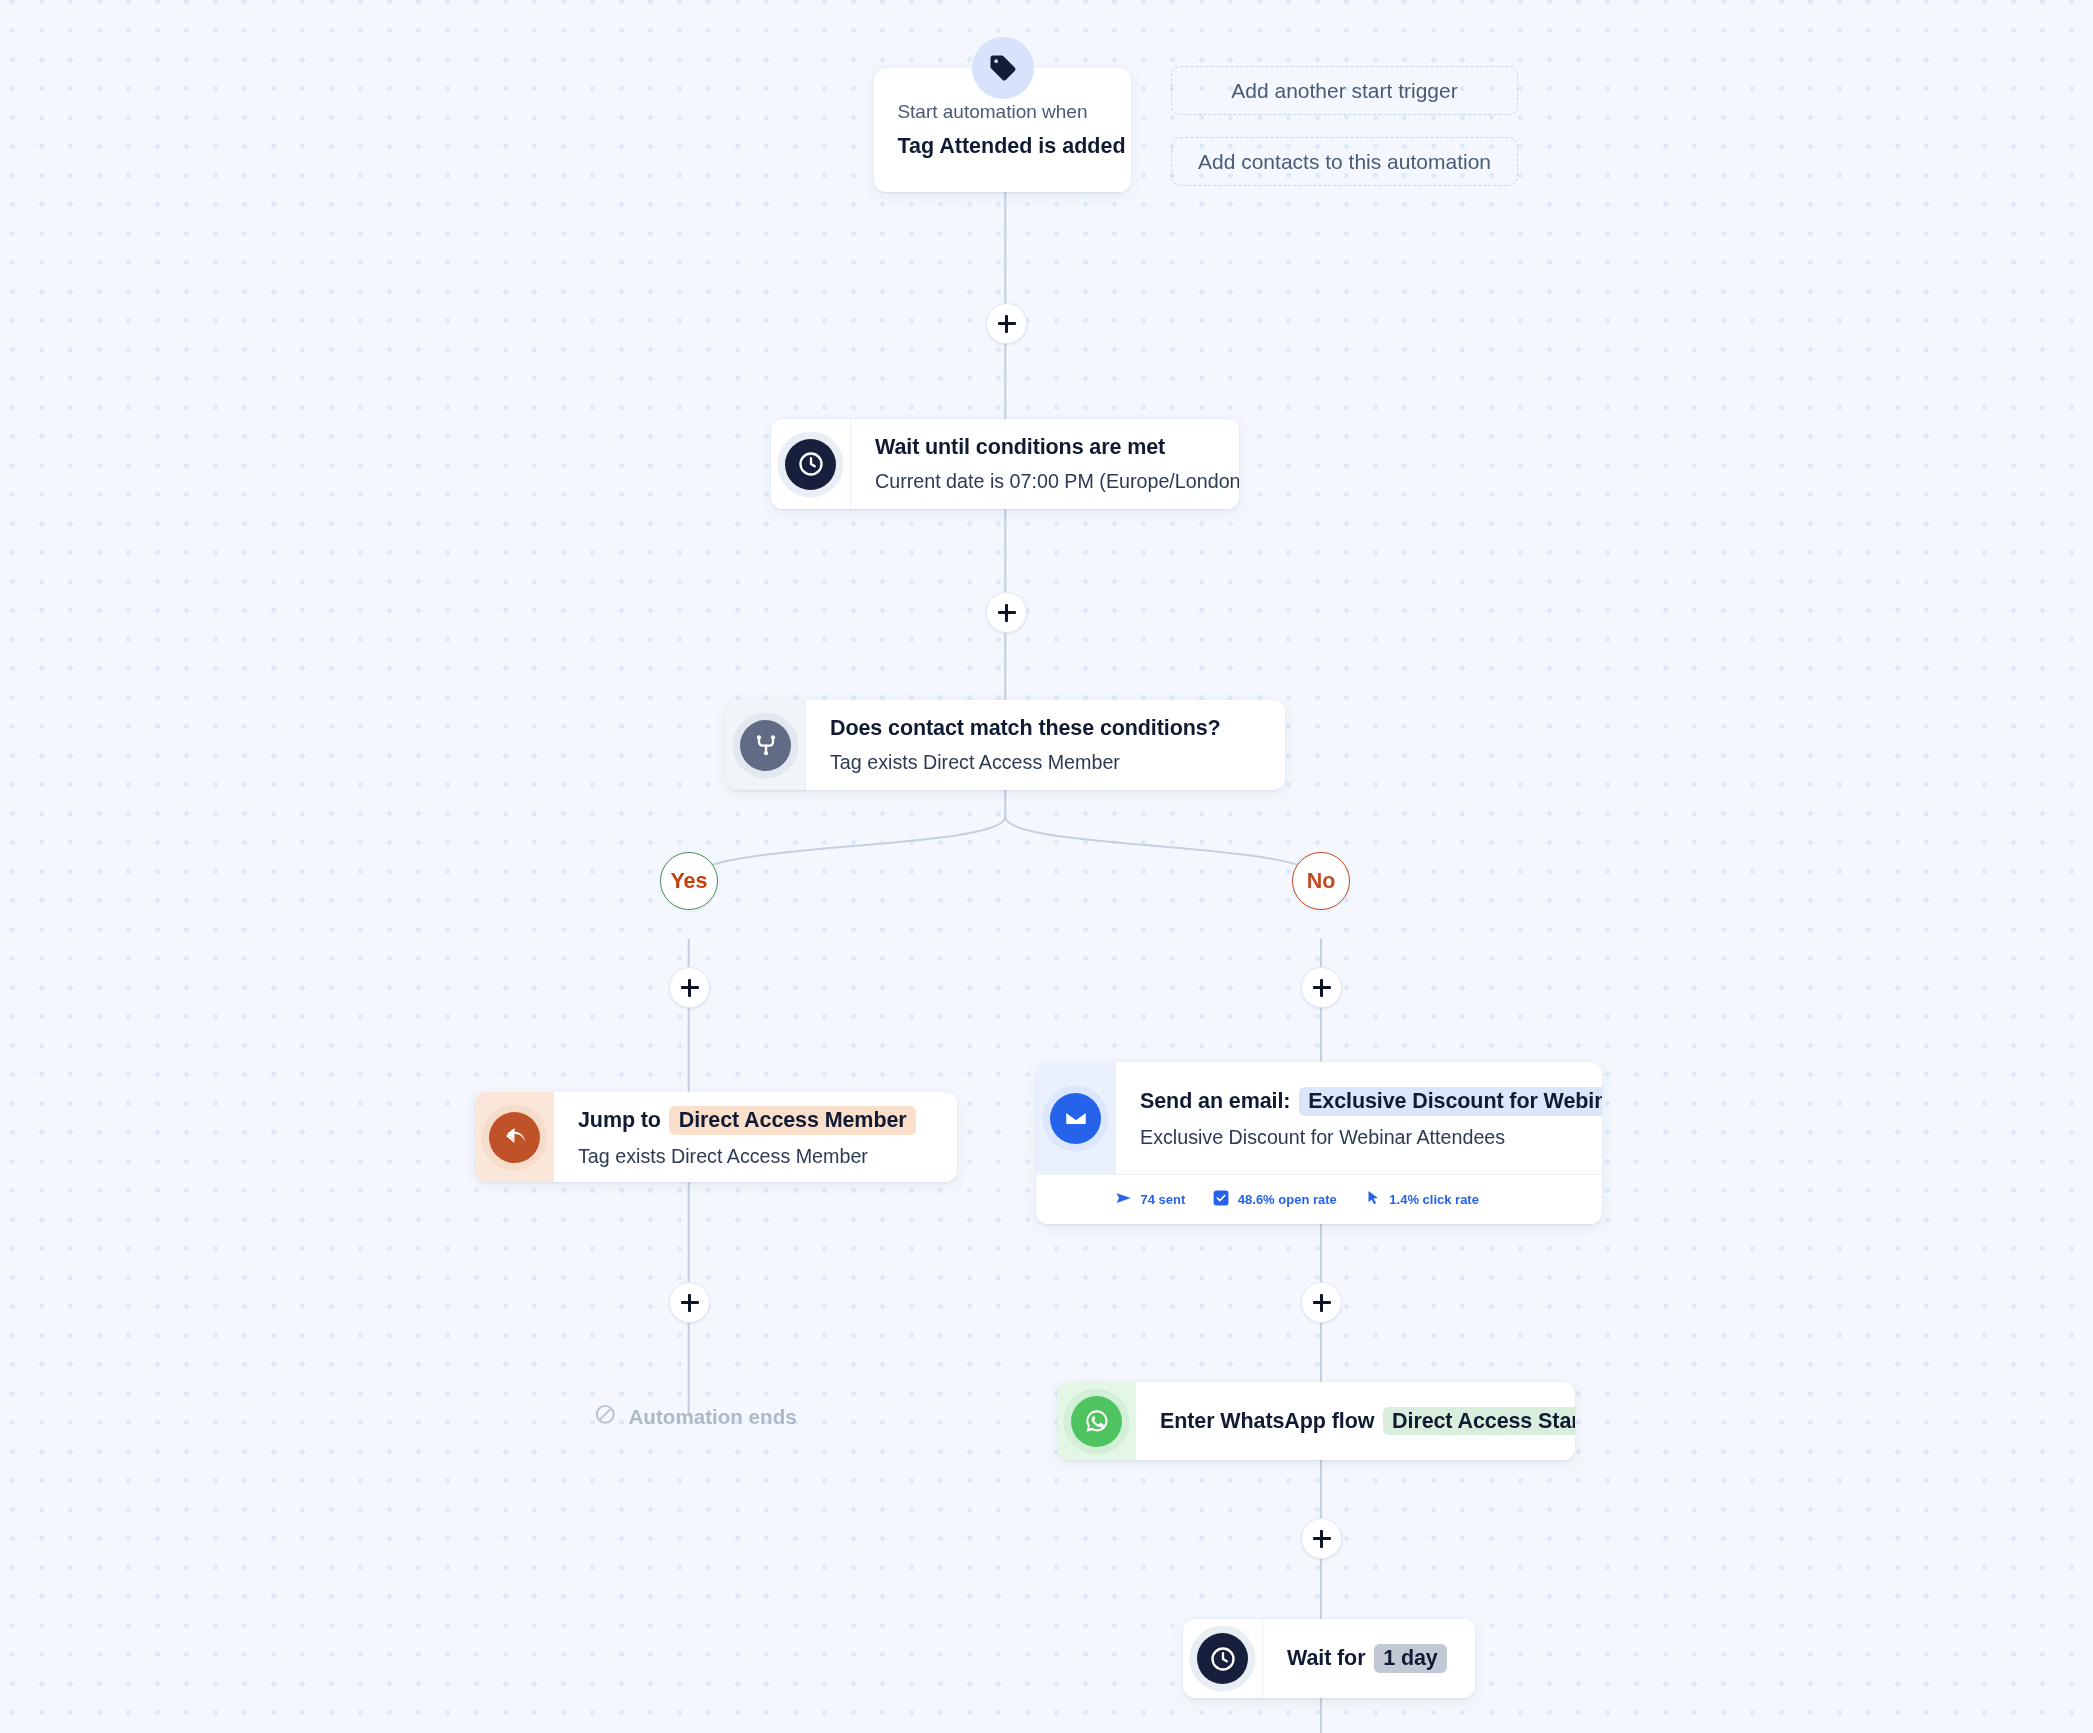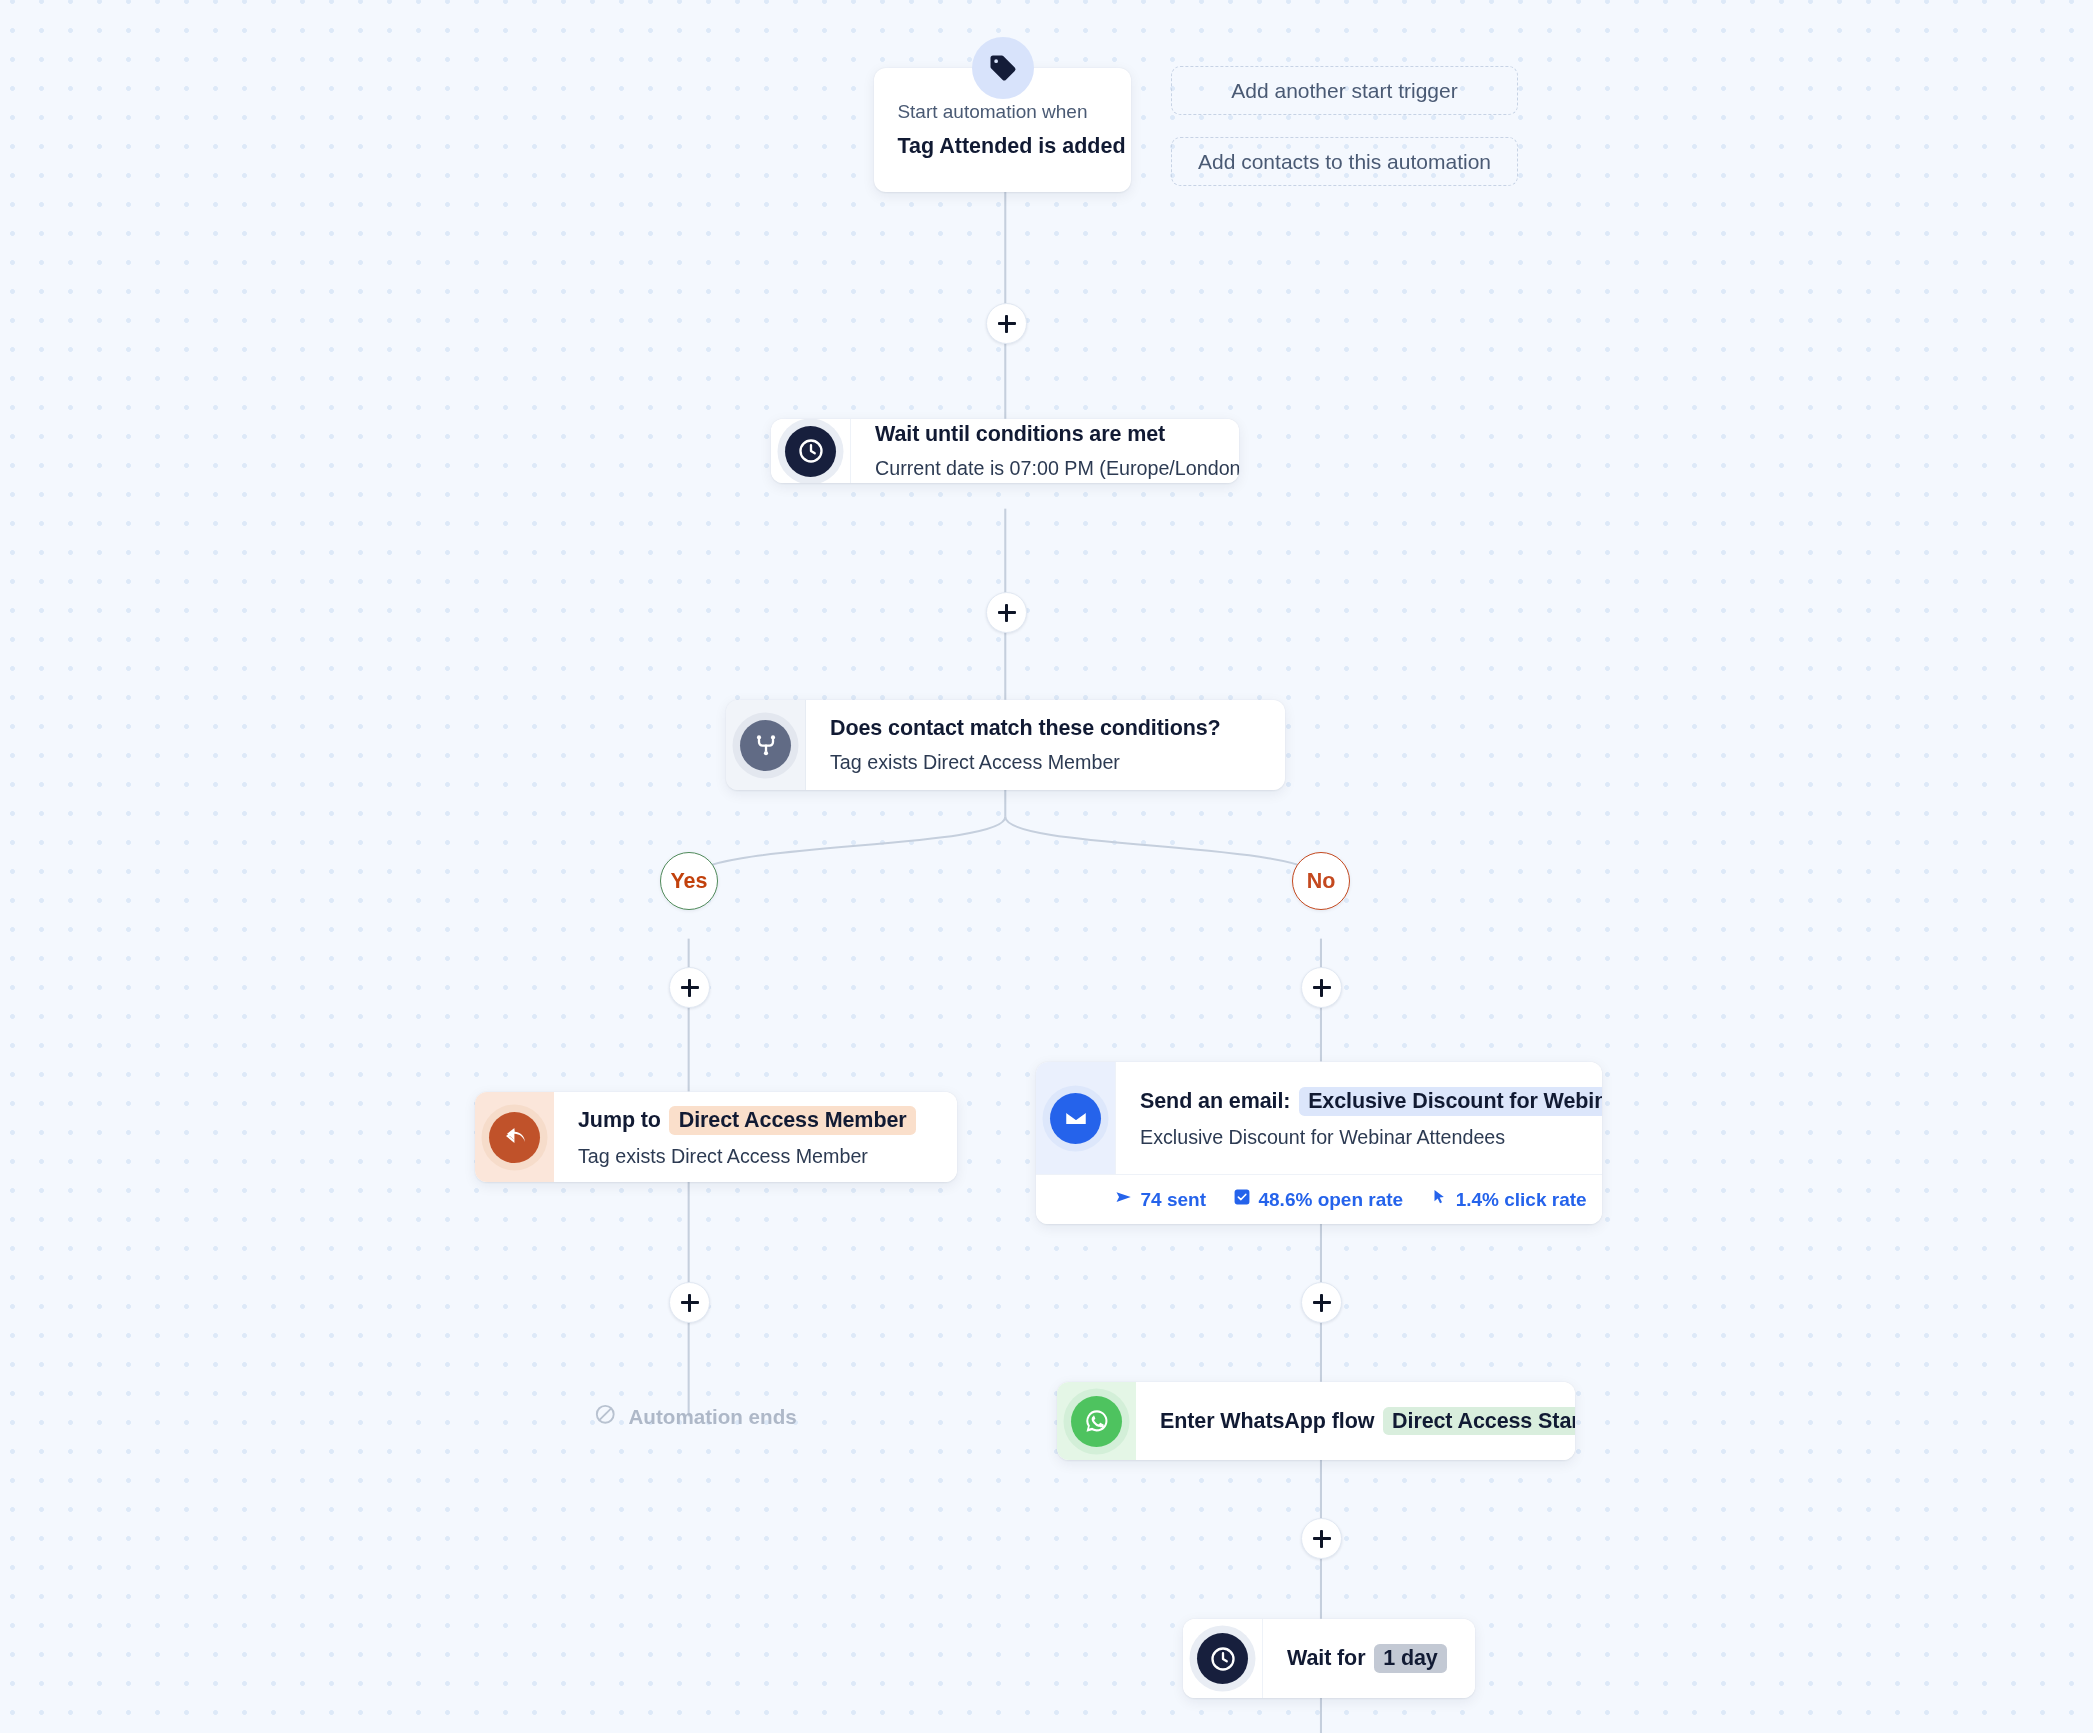--- a/index.html
+++ b/index.html
@@ -103,21 +103,21 @@
     position:absolute;width:58px;height:58px;border-radius:50%;
     background:#fff;display:flex;align-items:center;justify-content:center;
     font-size:21.5px;font-weight:700;z-index:6;
     box-shadow:0 0.9px 3.7px rgba(16,30,60,.08);
     box-sizing:border-box;
   }
   #pill-yes{border:1.9px solid #4f8a5a;color:#c2410c;}
   #pill-no{border:1.9px solid #c4491f;color:#c4491f;}
 
   
-  #wait-card{left:771px;top:419px;width:468px;height:64px;}
+  #wait-card{left:771px;top:419px;width:468px;height:90px;}
   #wait-card .iconpane{background:#fff;}
   #wait-card .body{border-left:0.9px solid #eef2f8;}
   .dark-circle{background:#171f3d;}
   .ring-grey{box-shadow:0 0 0 7.5px #e9edf4;}
 
   
   #cond-card{left:726px;top:700px;width:559px;height:90px;background:#f1f4f9;}
   #cond-card .iconpane{background:#f1f4f9;}
   #cond-card .body{border-left:0.9px solid #e7ecf3;}
   .slate-circle{background:#616b85;}
@@ -142,21 +142,21 @@
   .email-top{display:flex;flex:1;min-height:0;}
   .email-top .iconpane{background:#eaf0fd;}
   .email-top .body{border-left:0.9px solid #eef2f8;justify-content:center;}
   .blue-circle{background:#2563eb;}
   .ring-blue{box-shadow:0 0 0 7.5px #dde7fb;}
   .stats{
     height:49px;flex:0 0 49px;
     border-top:0.9px solid #eef2f8;
     display:flex;align-items:center;gap:27px;
     padding-left:79px;
-    font-size:19px;font-weight:700;color:#2563eb;
+    font-size:13px;font-weight:700;color:#2563eb;
     background:#fff;
   }
   .stat{display:flex;align-items:center;gap:7.5px;white-space:nowrap;}
 
   
   #wa-card{left:1057px;top:1382px;width:518px;height:78px;}
   #wa-card .iconpane{background:#e4f6e6;}
   .green-circle{background:#4ec35f;}
   .ring-green{box-shadow:0 0 0 7.5px #d3efd8;}
 

